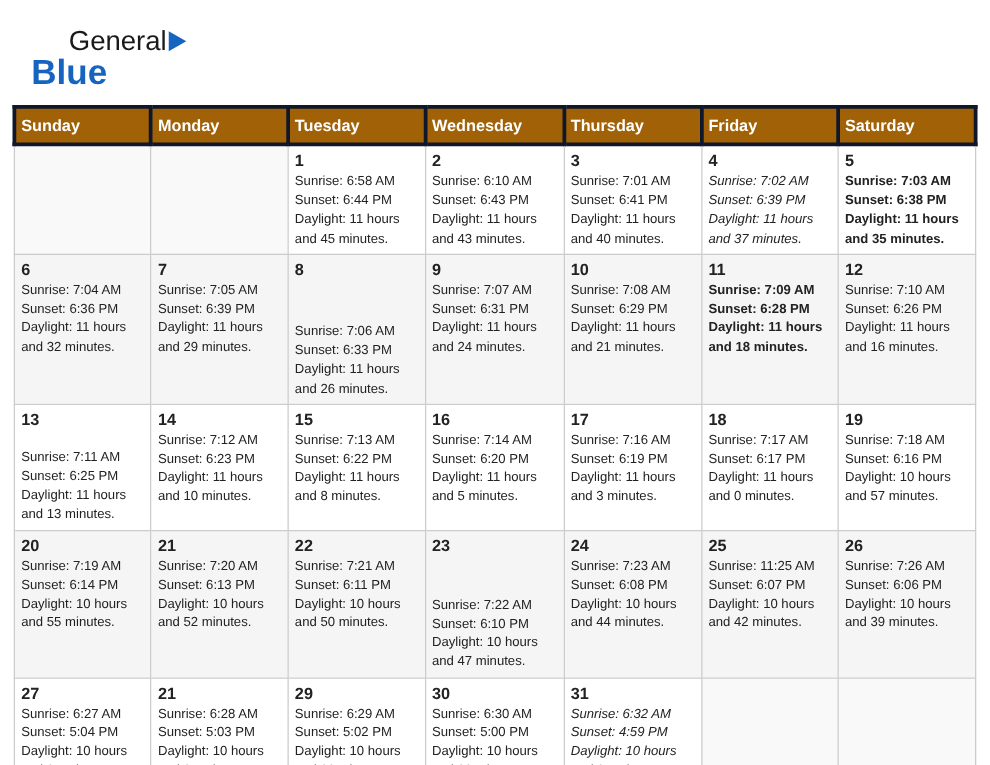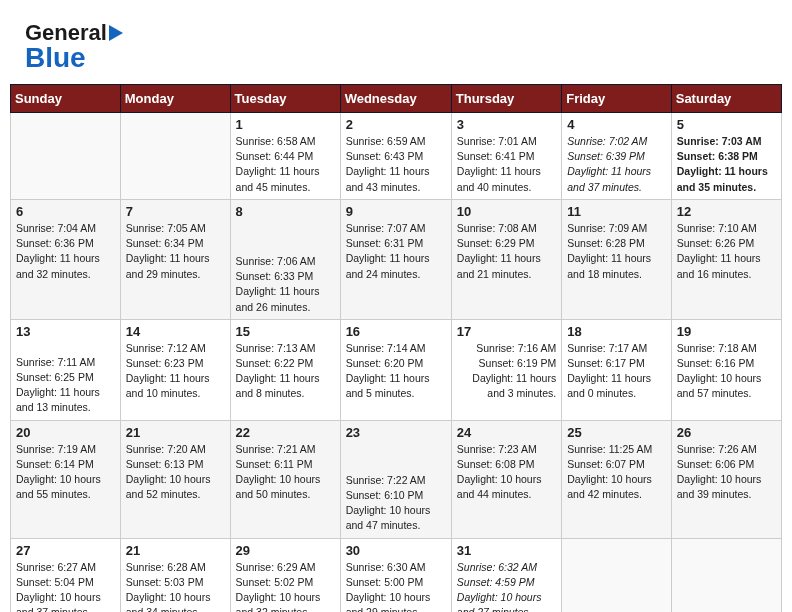--- a/index.html
+++ b/index.html
@@ -46,27 +46,27 @@
     .location {
       font-size: 16px;
       color: #333;
     }
     .calendar {
       width: 100%;
       border-collapse: collapse;
       margin-top: 5px;
     }
     .calendar th {
-      background: #7f1d1d;
+      background: #a16207;
       color: #fff;
       font-size: 13px;
       font-weight: bold;
       padding: 6px 4px;
       text-align: left;
-      border: 1px solid #0f172a;
+      border: 3px solid #0f172a;
     }
     .calendar td {
       border: 1px solid #ccc;
       vertical-align: top;
       padding: 4px 5px;
       font-size: 10.5px;
       color: #222;
       width: 113px;
       min-height: 80px;
       background: #fff;
@@ -87,21 +87,21 @@
     .row-alt td {
       background: #f5f5f5;
     }
   </style>
 </head>
 <body>
 
 <div class="header">
   <div class="logo">
     <div class="logo-line">
-      <span style="font-size:22px; font-weight:bold; color:#1a1a1a;">General</span>
+      <span style="font-size:22px; font-weight:normal; color:#1a1a1a;margin-left:30px;">General</span>
       <span class="logo-arrow"></span>
     </div>
     <span style="font-size:28px; font-weight:bold; color:#1565C0; margin-top:-4px;">Blue</span>
   </div>
   <div class="title-block">
     <div class="month-title"></div>
     <div class="location"></div>
   </div>
 </div>
 
@@ -122,21 +122,21 @@
         <td class="empty"></td>
         <td class="empty"></td>
         <td>
           <span class="day-num">1</span>
           <div class="day-detail" style="white-space: pre-line;">Sunrise: 6:58 AM
 Sunset: 6:44 PM
 Daylight: 11 hours and 45 minutes.</div>
         </td>
         <td>
           <span class="day-num">2</span>
-          <div class="day-detail" style="white-space: pre-line;">Sunrise: 6:59 AM
+          <div class="day-detail" style="white-space: pre-line;">Sunrise: 6:10 AM
 Sunset: 6:43 PM
 Daylight: 11 hours and 43 minutes.</div>
         </td>
         <td>
           <span class="day-num">3</span>
           <div class="day-detail" style="white-space: pre-line;">Sunrise: 7:01 AM
 Sunset: 6:41 PM
 Daylight: 11 hours and 40 minutes.</div>
         </td>
         <td>
@@ -155,21 +155,21 @@
       <tr class="row-alt">
         <td>
           <span class="day-num">6</span>
           <div class="day-detail" style="white-space: pre-line;">Sunrise: 7:04 AM
 Sunset: 6:36 PM
 Daylight: 11 hours and 32 minutes.</div>
         </td>
         <td>
           <span class="day-num">7</span>
           <div class="day-detail" style="white-space: pre-line;">Sunrise: 7:05 AM
-Sunset: 6:34 PM
+Sunset: 6:39 PM
 Daylight: 11 hours and 29 minutes.</div>
         </td>
         <td>
           <span class="day-num">8</span>
           <div class="day-detail" style="white-space: pre-line; margin-top: 35px;">Sunrise: 7:06 AM
 Sunset: 6:33 PM
 Daylight: 11 hours and 26 minutes.</div>
         </td>
         <td>
           <span class="day-num">9</span>
@@ -178,21 +178,21 @@
 Daylight: 11 hours and 24 minutes.</div>
         </td>
         <td>
           <span class="day-num">10</span>
           <div class="day-detail" style="white-space: pre-line;">Sunrise: 7:08 AM
 Sunset: 6:29 PM
 Daylight: 11 hours and 21 minutes.</div>
         </td>
         <td>
           <span class="day-num">11</span>
-          <div class="day-detail" style="white-space: pre-line;">Sunrise: 7:09 AM
+          <div class="day-detail" style="white-space: pre-line; font-weight: bold;">Sunrise: 7:09 AM
 Sunset: 6:28 PM
 Daylight: 11 hours and 18 minutes.</div>
         </td>
         <td>
           <span class="day-num">12</span>
           <div class="day-detail" style="white-space: pre-line;">Sunrise: 7:10 AM
 Sunset: 6:26 PM
 Daylight: 11 hours and 16 minutes.</div>
         </td>
       </tr>
@@ -216,21 +216,21 @@
 Daylight: 11 hours and 8 minutes.</div>
         </td>
         <td>
           <span class="day-num">16</span>
           <div class="day-detail" style="white-space: pre-line;">Sunrise: 7:14 AM
 Sunset: 6:20 PM
 Daylight: 11 hours and 5 minutes.</div>
         </td>
         <td>
           <span class="day-num">17</span>
-          <div class="day-detail" style="white-space: pre-line; text-align: right;">Sunrise: 7:16 AM
+          <div class="day-detail" style="white-space: pre-line;">Sunrise: 7:16 AM
 Sunset: 6:19 PM
 Daylight: 11 hours and 3 minutes.</div>
         </td>
         <td>
           <span class="day-num">18</span>
           <div class="day-detail" style="white-space: pre-line;">Sunrise: 7:17 AM
 Sunset: 6:17 PM
 Daylight: 11 hours and 0 minutes.</div>
         </td>
         <td>

